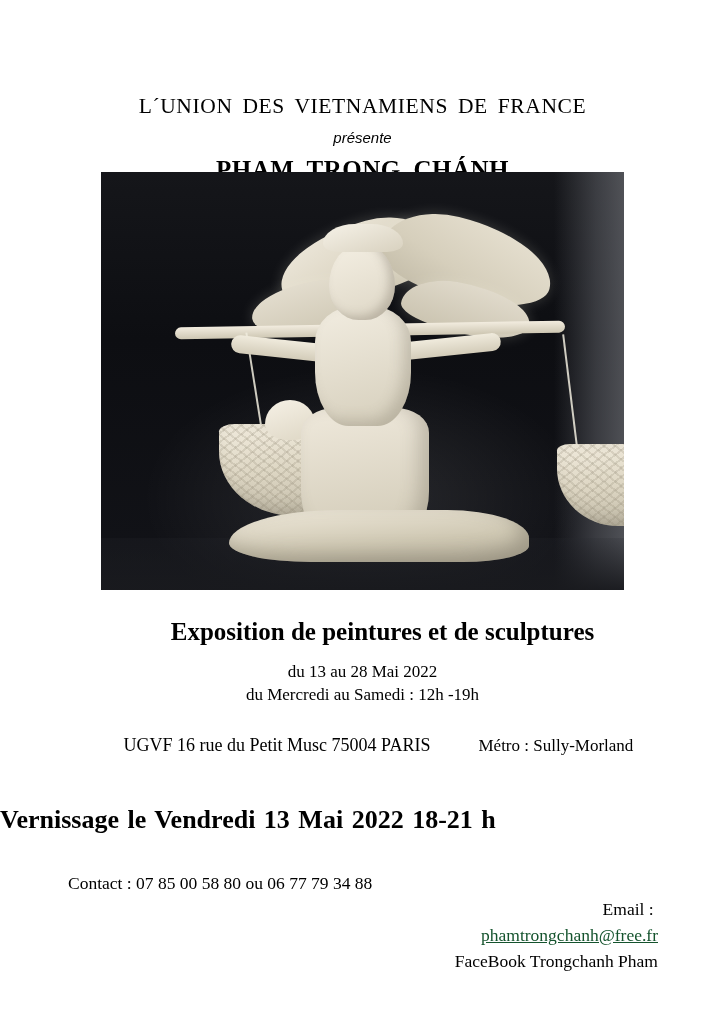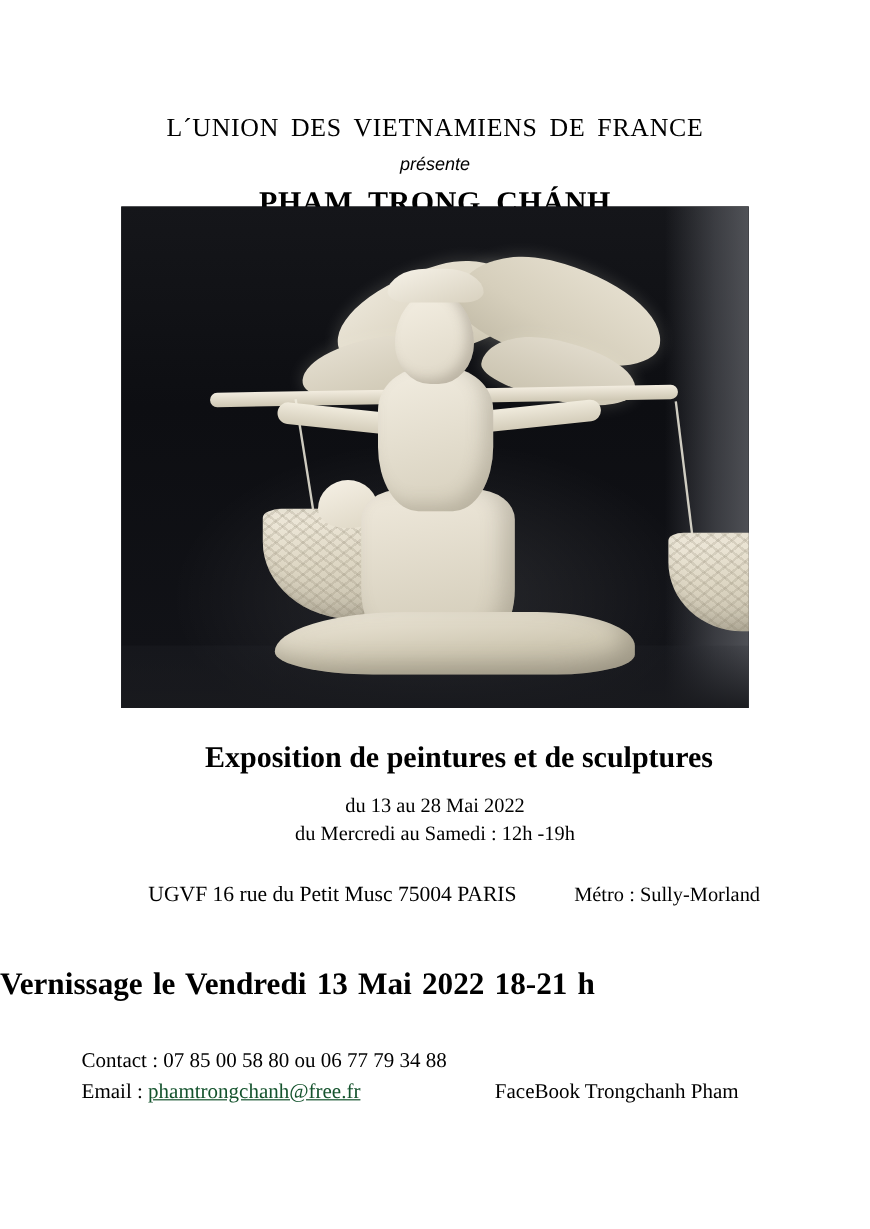--- a/index.html
+++ b/index.html
@@ -252,20 +252,21 @@
     left: 68px;
     top: 870px;
     width: 590px;
     font-size: 17.5px;
     line-height: 26px;
   }
   .contact-line { }
   .email-line {
     display: flex;
     align-items: flex-end;
+    flex-direction: column;
   }
   .email-label { white-space: pre; }
   .email-link {
     color: #14532d;
     text-decoration: underline;
   }
   .facebook {
     margin-left: 112px;
     color: #000;
   }

